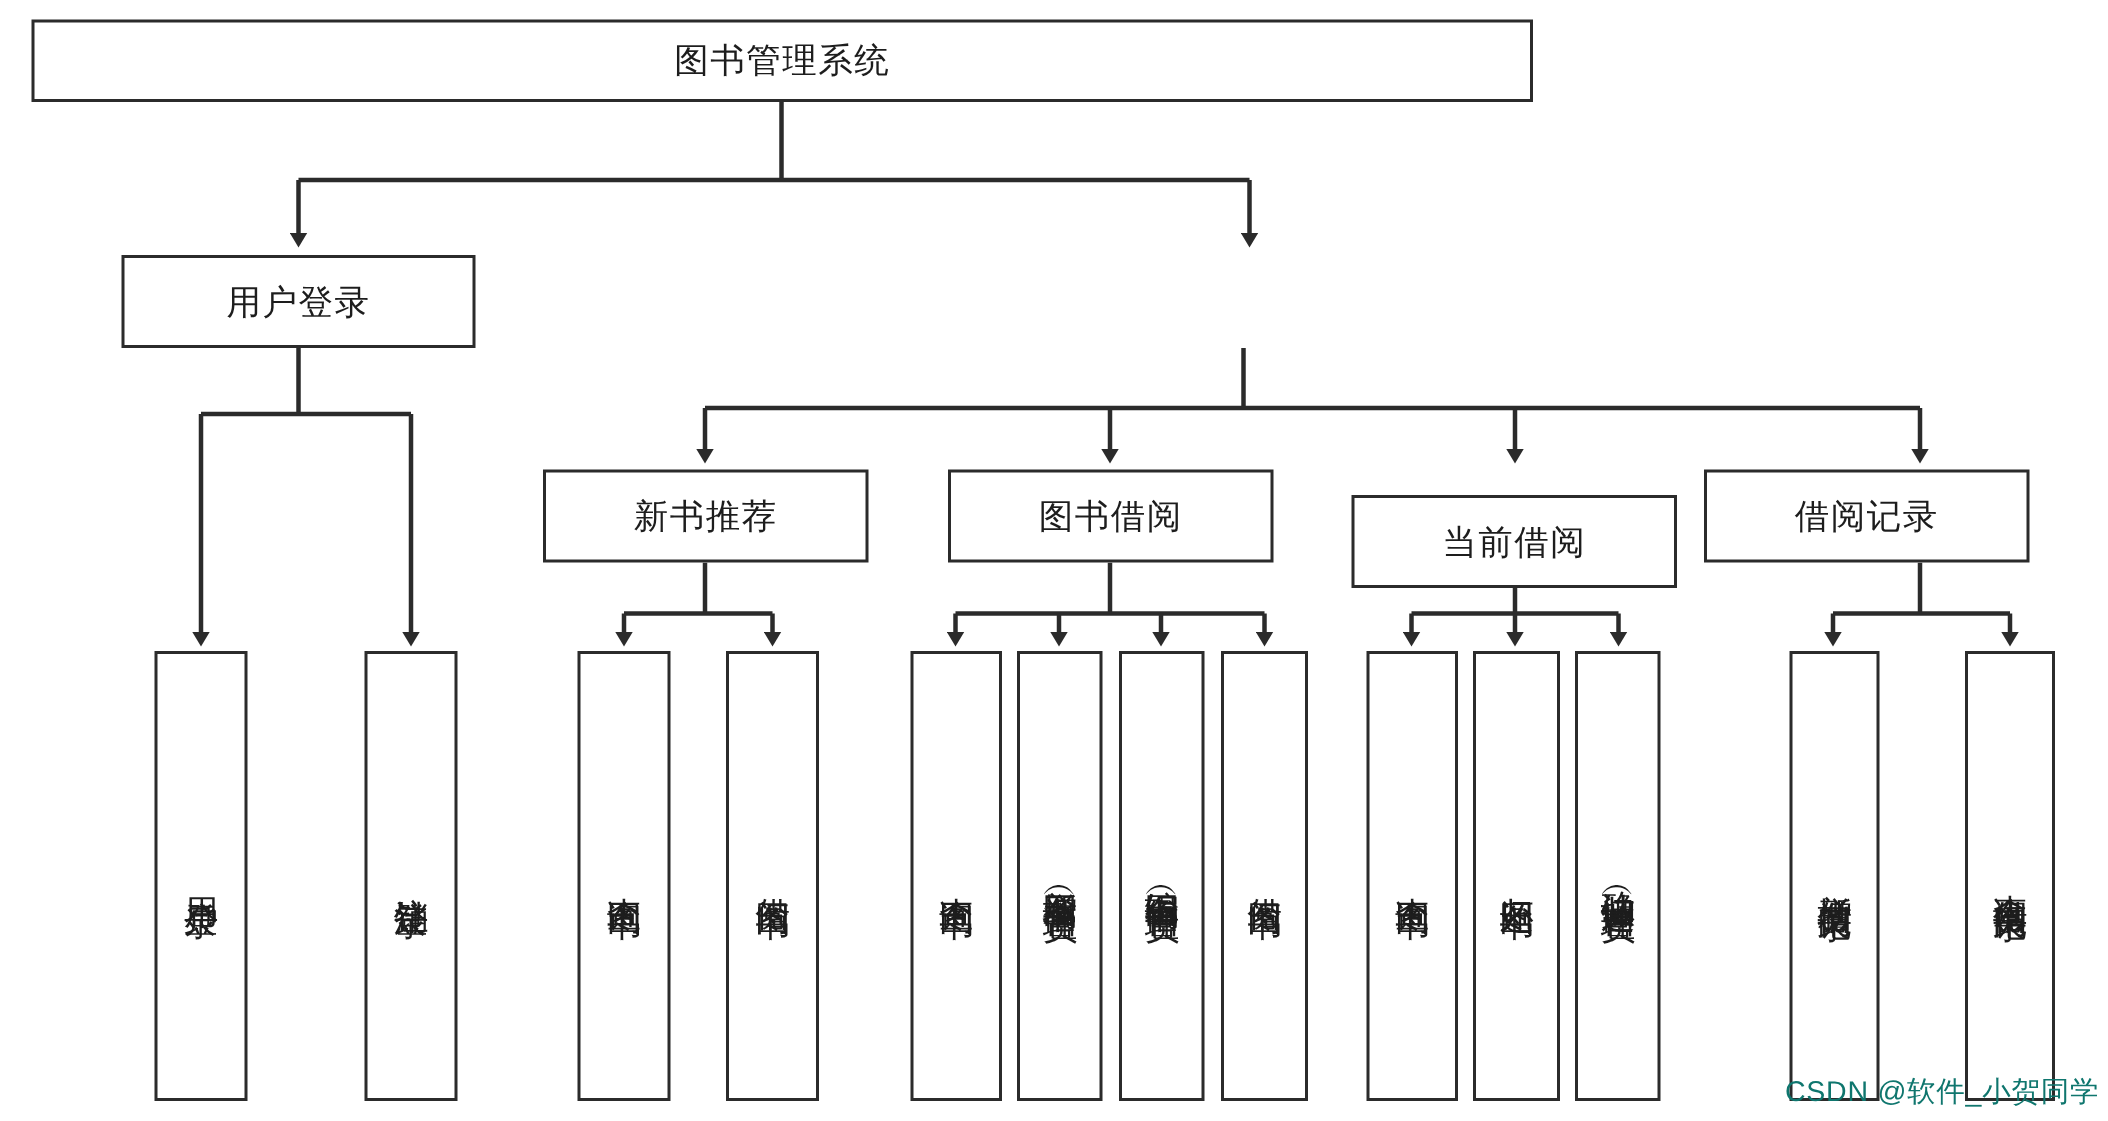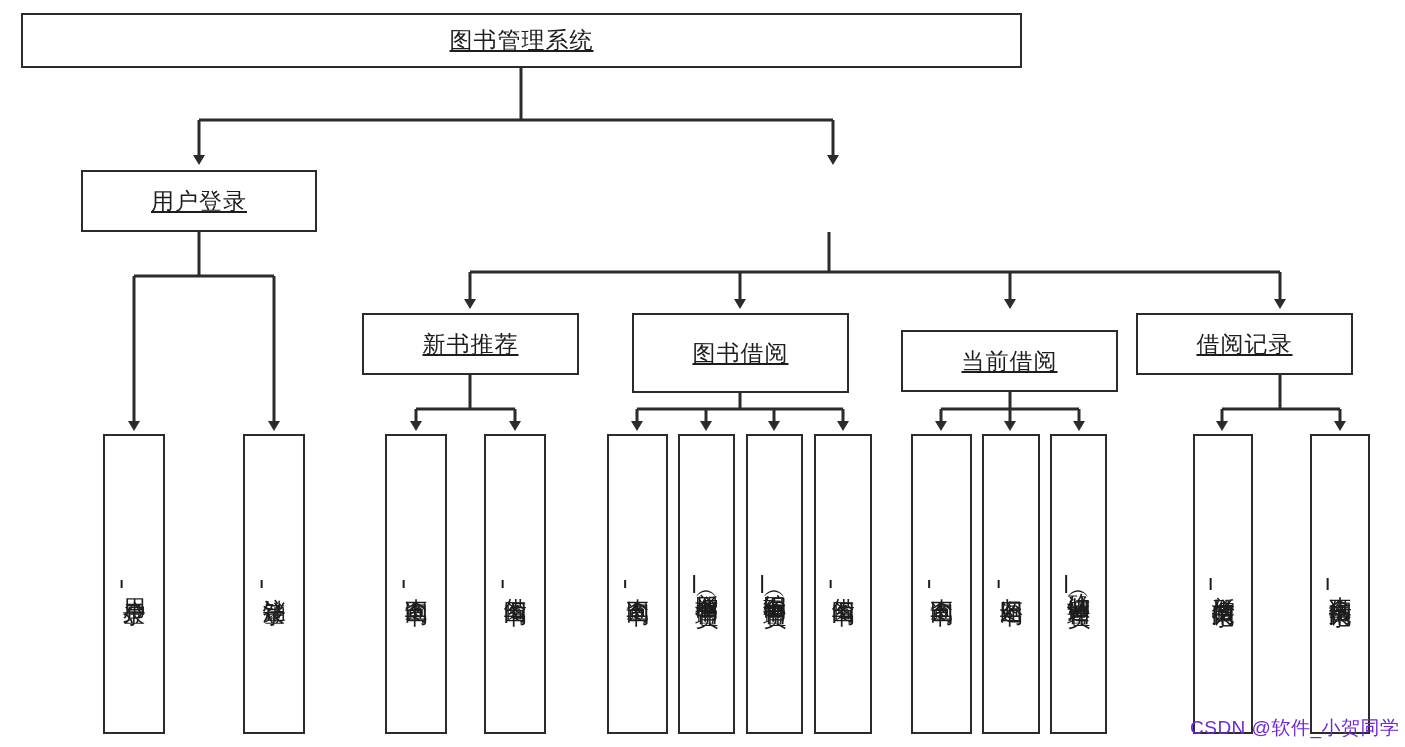--- a/index.html
+++ b/index.html
@@ -32,21 +32,20 @@
     border: 2px solid #2b2b2b;
     display: flex;
     align-items: center;
     justify-content: center;
     color: #1d1d1d;
     line-height: 1.15;
   }
   .node .label {
     display: block;
     text-align: right;
-    text-decoration: underline;
   }
   .node.horizontal .label {
     writing-mode: horizontal-tb;
     font-size: 23px;
     letter-spacing: 1px;
   }
   .node.vertical {
     align-items: center;
     justify-content: center;
     padding: 6px 0;
@@ -55,21 +54,21 @@
     writing-mode: vertical-rl;
     text-orientation: upright;
     font-size: 23px;
     letter-spacing: 2px;
     line-height: 1.1;
     max-height: 100%;
   }
   .watermark {
     position: absolute;
     font-size: 19px;
-    color: #6d28d9;
+    color: #0f766e;
     white-space: nowrap;
     letter-spacing: 0.5px;
   }
 </style>
 </head>
 <body>
 
 <div id="canvas">
 
   <svg class="connectors" viewBox="0 0 1405 747" xmlns="http://www.w3.org/2000/svg">
@@ -128,21 +127,21 @@
 
   <div class="node horizontal" style="left:81px; top:170px; width:236px; height:62px;">
     <span class="label">用户登录</span>
   </div>
 
 
   <div class="node horizontal" style="left:362px; top:313px; width:217px; height:62px;">
     <span class="label">新书推荐</span>
   </div>
 
-  <div class="node horizontal" style="left:632px; top:313px; width:217px; height:80px;">
+  <div class="node horizontal" style="left:632px; top:313px; width:217px; height:62px;">
     <span class="label">图书借阅</span>
   </div>
 
   <div class="node horizontal" style="left:901px; top:330px; width:217px; height:62px;">
     <span class="label">当前借阅</span>
   </div>
 
   <div class="node horizontal" style="left:1136px; top:313px; width:217px; height:62px;">
     <span class="label">借阅记录</span>
   </div>

